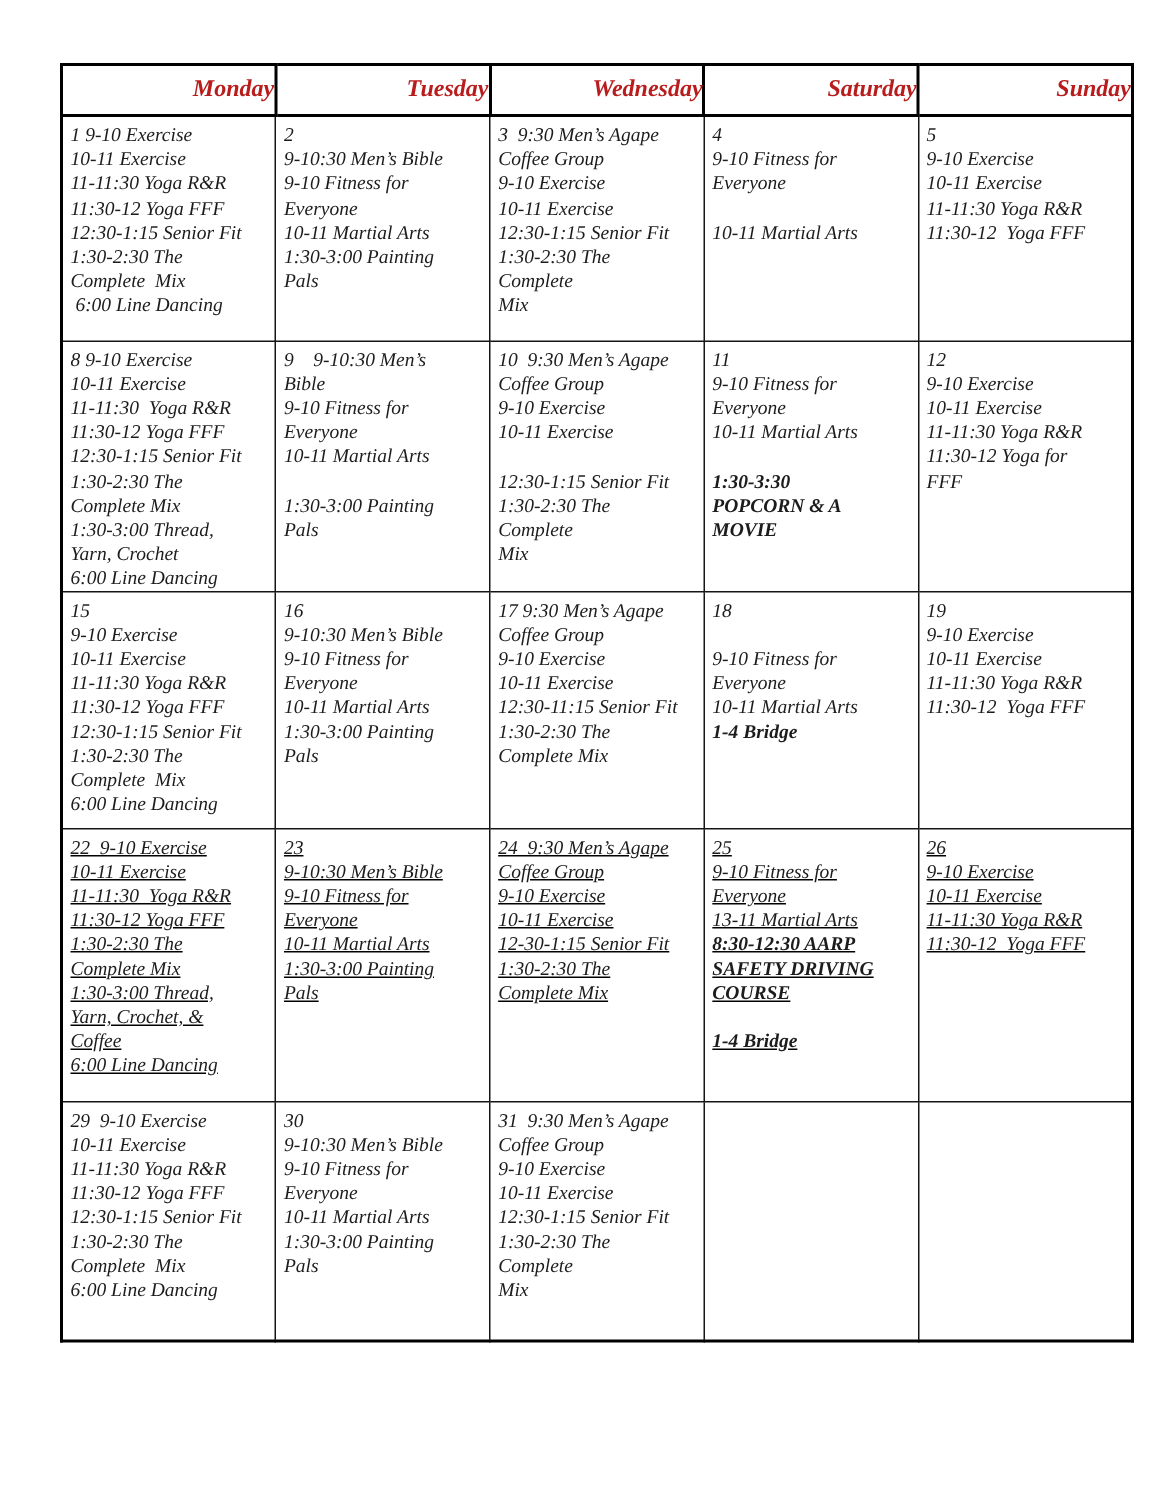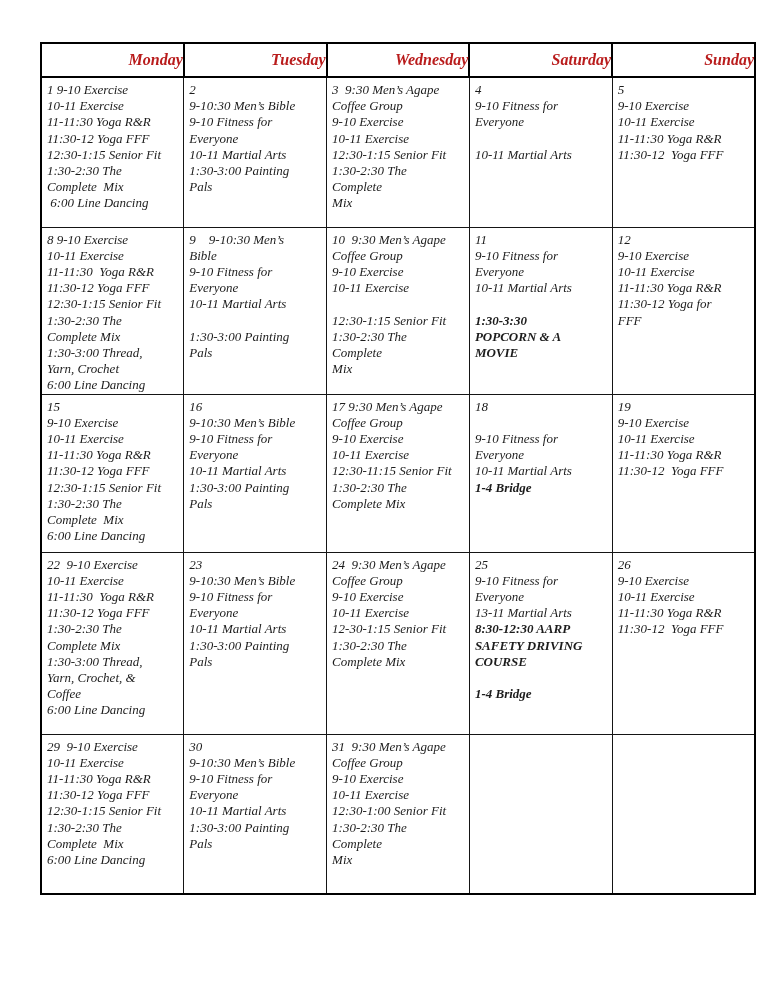--- a/index.html
+++ b/index.html
@@ -41,21 +41,21 @@
     font-style: italic;
     font-size: 13px;
     line-height: 16.2px;
     color: #1c1c1c;
   }
   .t { white-space: pre-wrap; }
   .b { font-weight: bold; }
   tr.r1 { height: 150px; }
   tr.r2 { height: 165px; }
   tr.r3 { height: 158px; margin-left: 46px; }
-  tr.r4 { height: 182px; }
+  tr.r4 { height: 182px; text-decoration: underline; }
   tr.r5 { height: 160px; }
 </style>
 </head>
 <body>
 
 <div class="page">
   <table class="calendar">
     <thead>
       <tr>
         <th>Monday</th>
@@ -233,21 +233,21 @@
 9-10:30 Men’s Bible
 9-10 Fitness for
 Everyone
 10-11 Martial Arts
 1:30-3:00 Painting
 Pals</span><span class="t b"></span></td>
         <td><span class="t">31  9:30 Men’s Agape
 Coffee Group
 9-10 Exercise
 10-11 Exercise
-12:30-1:00 Senior Fit
+12:30-1:15 Senior Fit
 1:30-2:30 The
 Complete
 Mix</span><span class="t b"></span></td>
         <td><span class="t"></span><span class="t b"></span></td>
         <td><span class="t"></span><span class="t b"></span></td>
       </tr>
     </tbody>
   </table>
 </div>
 

